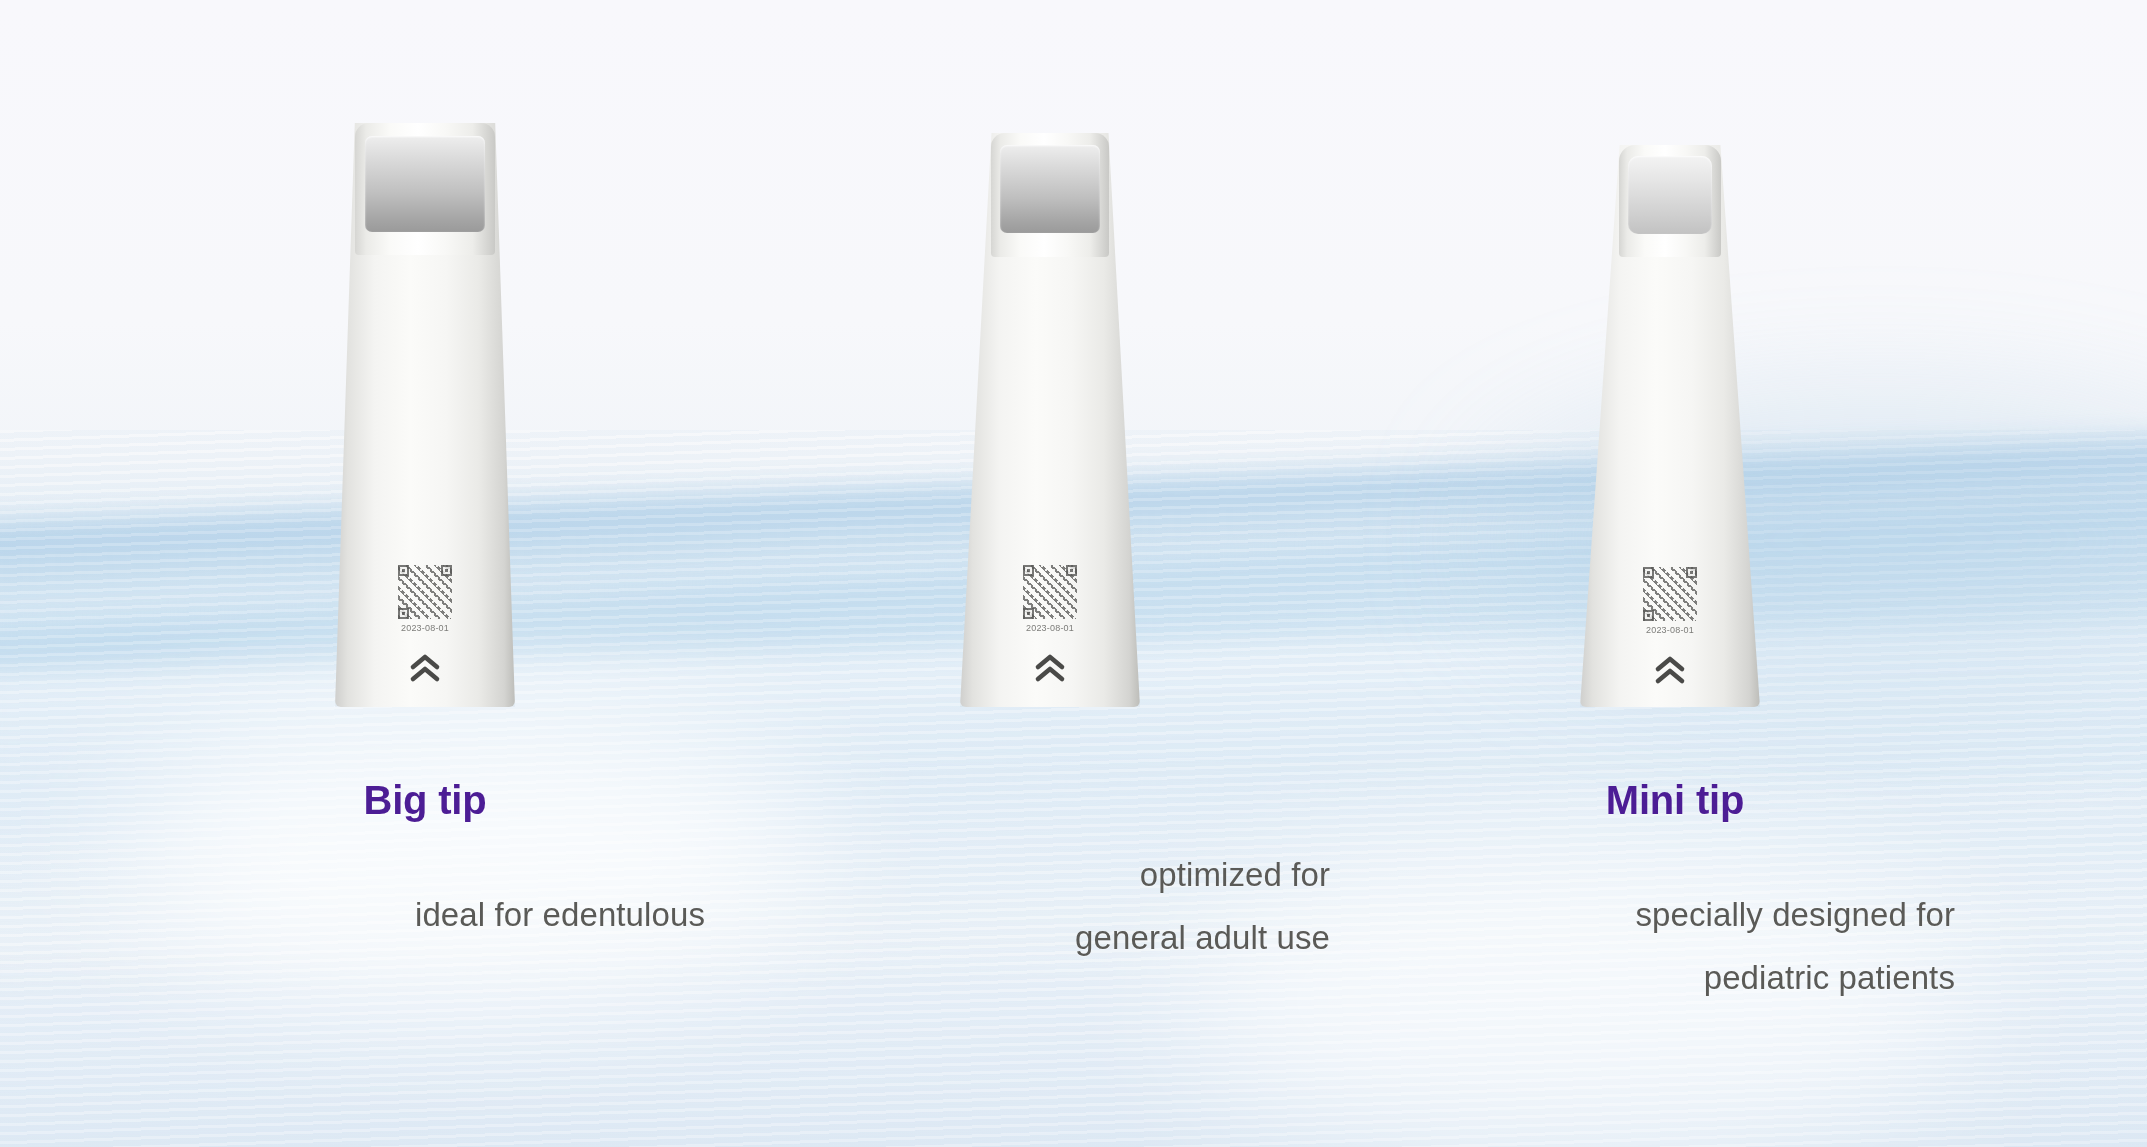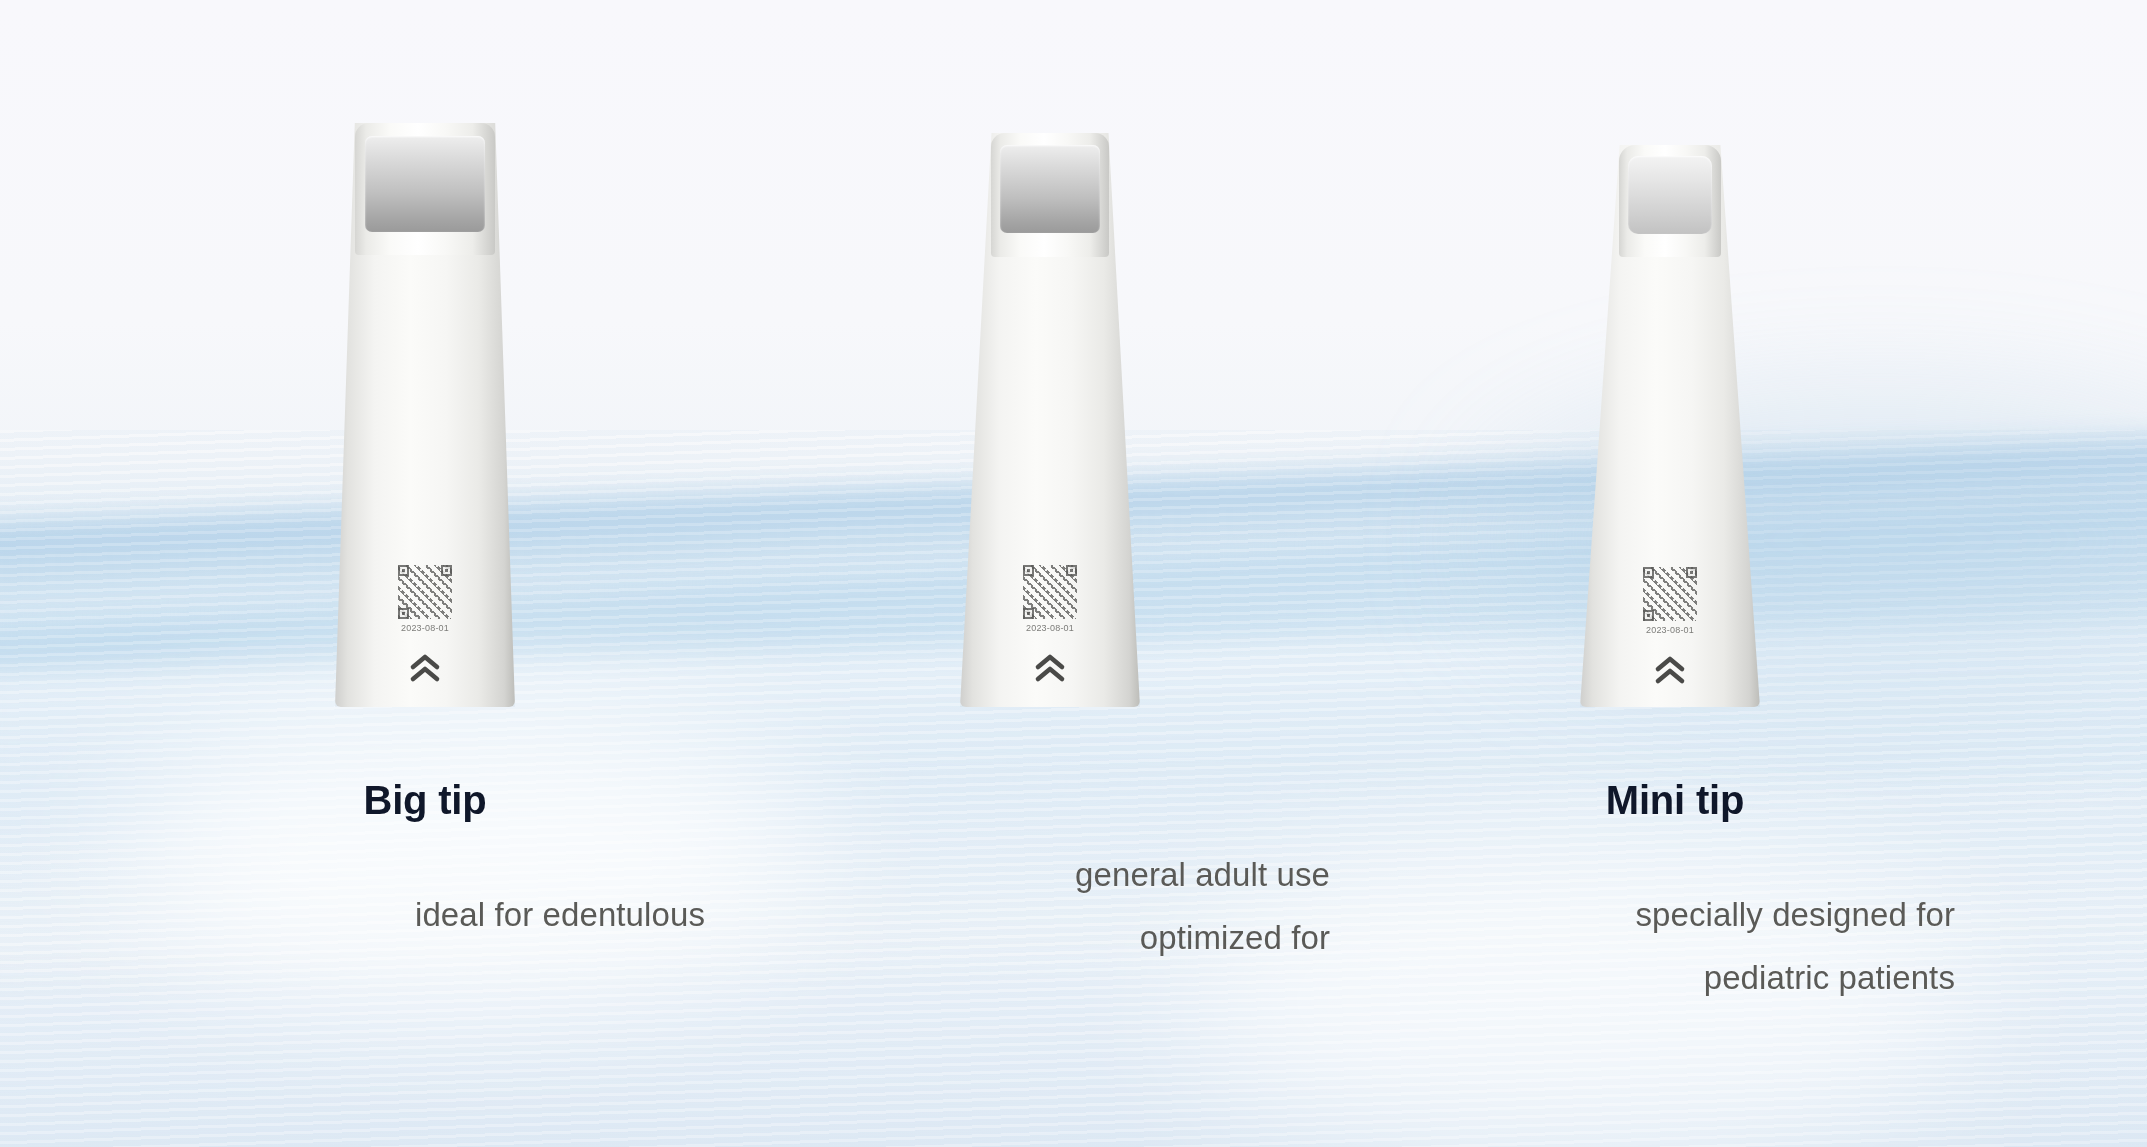--- a/index.html
+++ b/index.html
@@ -111,21 +111,21 @@
   .qr-date {
     position:absolute; color:#7d7d7a; font-size:9px; letter-spacing:.2px;
     white-space:nowrap; text-align:center; font-family:"Liberation Sans", sans-serif;
   }
   .chev { position:absolute; }
   .chev svg { display:block; }
 
   
   .caption { position:absolute; text-align:center; }
   .caption .title {
-    font-size:40px; font-weight:bold; color:#0f172a;
+    font-size:40px; font-weight:bold; color:#4c1d95;
     letter-spacing:-.2px; line-height:1;
     text-shadow:0 1px 2px rgba(255,255,255,.55);
   }
   .caption .desc {
     margin-top:64px; font-size:33px; color:#5a5a57; line-height:1.9;
     letter-spacing:.1px;
     text-shadow:0 1px 2px rgba(255,255,255,.45);
     text-align:right;
   }
   .desc-line { display:block; white-space:nowrap; }
@@ -197,22 +197,22 @@
       <div class="chev" style="left:74px; top:521px;">
         <svg width="32" height="30" viewBox="0 0 32 30" fill="none">
           <path d="M4 13 L16 3 L28 13" stroke="#4a4a48" stroke-width="4.6" stroke-linecap="round" stroke-linejoin="round"></path>
           <path d="M4 25 L16 15 L28 25" stroke="#4a4a48" stroke-width="4.6" stroke-linecap="round" stroke-linejoin="round"></path>
         </svg>
       </div>
     </div>
 
     <div class="caption" style="left:770px; top:780px; width:560px;">
       <div class="desc">
+        <span class="desc-line">optimized for</span>
         <span class="desc-line">general adult use</span>
-        <span class="desc-line">optimized for</span>
       </div>
     </div>
   </div>
 
   <div class="tip-col">
 
     <div class="tip" style="left:1580px; top:145px; width:180px; height:562px;">
       <div class="tip-body" style="clip-path:polygon(22% 0%, 78% 0%, 100% 100%, 0% 100%); border-radius:0 0 6px 6px;"></div>
       <div class="tip-head" style="left:39px; width:102px; height:112px; border-radius:16px 16px 4px 4px;"></div>
       <div class="tip-window soft" style="left:48px; top:11px; width:84px; height:78px; border-radius:10px;"></div>

